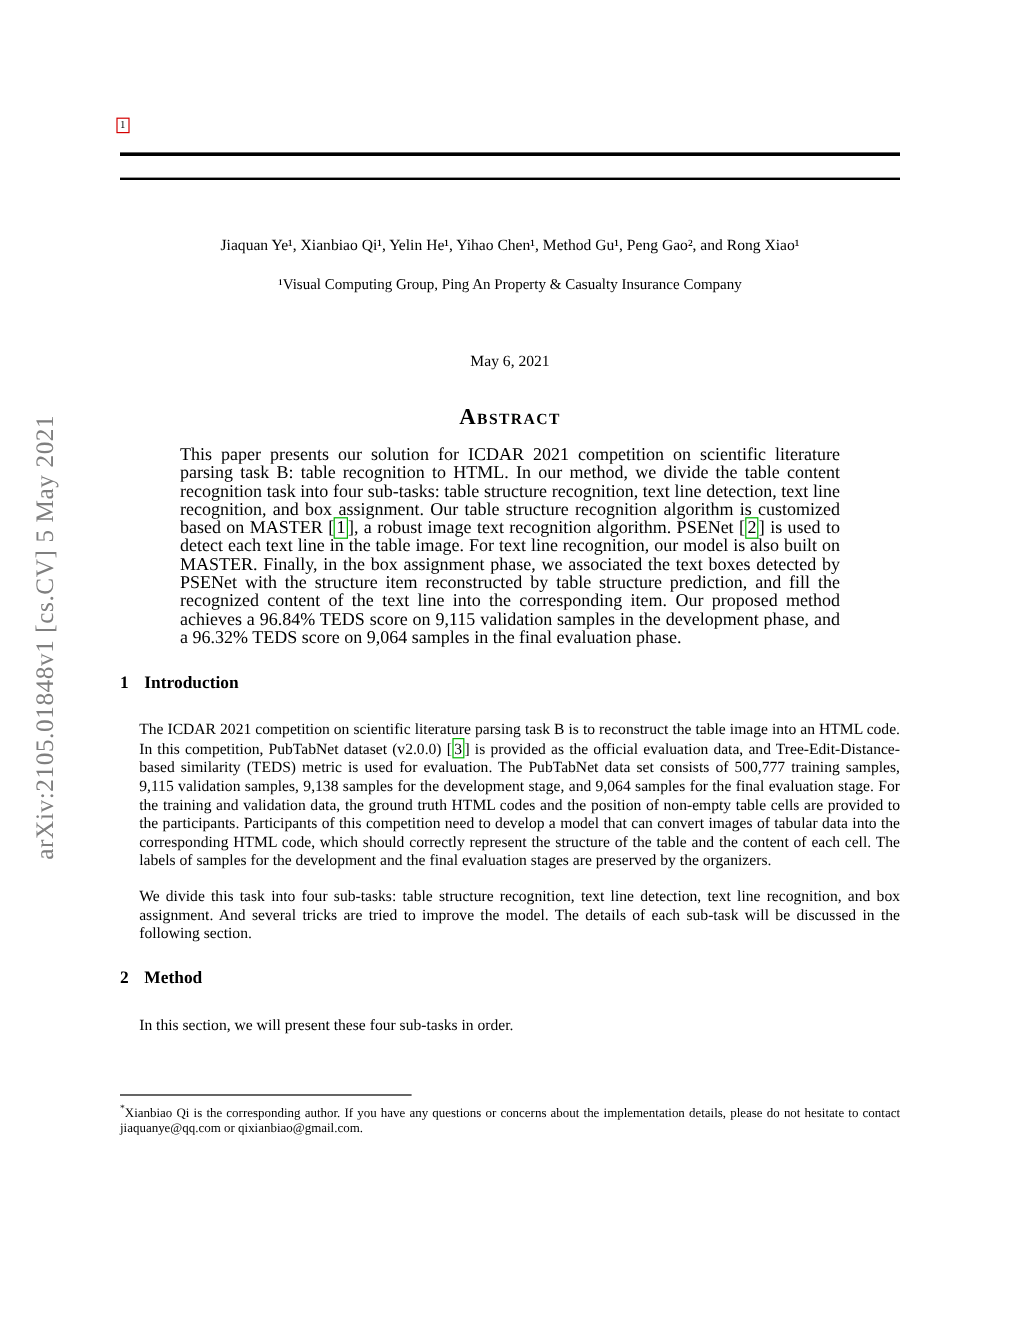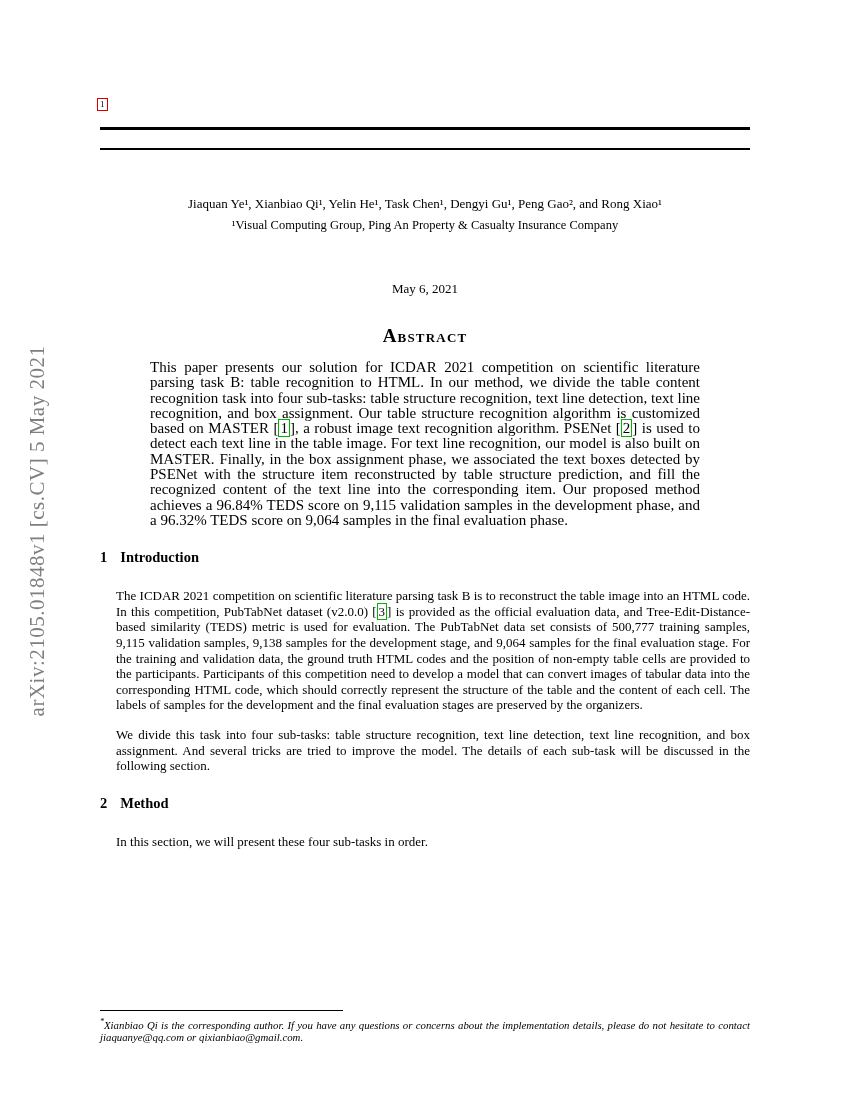--- a/index.html
+++ b/index.html
@@ -38,21 +38,21 @@
   .title-line {
     font-variant:small-caps;
     font-size:19.5px; line-height:28px;
     text-align:center; letter-spacing:0.3px;
   }
 
   .authors {
     margin-top:46px; text-align:center;
     font-size:13px; line-height:16px;
   }
-  .affils { margin-top:6px; text-align:center; }
+  .affils { margin-top:18px; text-align:center; }
   .affil-line { font-size:12.5px; line-height:15px; }
 
   .date-line { margin-top:48px; text-align:center; font-size:13px; line-height:16px; }
 
   .abstract-heading {
     margin-top:31px; text-align:center;
     font-variant:small-caps; font-weight:bold;
     font-size:19px; letter-spacing:1.2px; line-height:16px;
   }
   .abstract-body {
@@ -74,21 +74,21 @@
 
   .body-par {
     margin:14px 0 0 16px;
     font-size:13px; line-height:15.6px;
     text-align:justify;
   }
   .par-gap-large { margin-top:22px; }
   .sec-gap { margin-top:20px; }
 
   .footnote-area {
-    position:absolute; left:100px; top:1010px; width:650px;font-style:italic;
+    position:absolute; left:100px; top:912px; width:650px;
   }
   .footnote-rule { width:243px; height:1px; background:#000; }
   .footnote-text {
     margin-top:5px;
     font-size:10.8px; line-height:12.8px;
     text-align:justify;
   }
   .footnote-text sup { font-size:8px; }
 </style>
 </head>
@@ -100,21 +100,21 @@
 
   <div class="marker-box">1</div>
 
   <div class="content">
 
     <div class="hrule rule-top"></div>
 
 
     <div class="hrule rule-bottom"></div>
 
-    <div class="authors">Jiaquan Ye¹, Xianbiao Qi¹, Yelin He¹, Task Chen¹, Dengyi Gu¹, Peng Gao², and Rong Xiao¹</div>
+    <div class="authors">Jiaquan Ye¹, Xianbiao Qi¹, Yelin He¹, Yihao Chen¹, Method Gu¹, Peng Gao², and Rong Xiao¹</div>
 
     <div class="affils">
       <div class="affil-line">¹Visual Computing Group, Ping An Property &amp; Casualty Insurance Company</div>
     </div>
 
     <div class="date-line">May 6, 2021</div>
 
     <div class="abstract-heading">Abstract</div>
 
     <div class="abstract-body"><span>This paper presents our solution for ICDAR 2021 competition on scientific literature parsing task B: table recognition to HTML. In our method, we divide the table content recognition task into four sub-tasks: table structure recognition, text line detection, text line recognition, and box assignment. Our table structure recognition algorithm is customized based on MASTER [</span><span class="cite">1</span><span>], a robust image text recognition algorithm. PSENet [</span><span class="cite">2</span><span>] is used to detect each text line in the table image. For text line recognition, our model is also built on MASTER. Finally, in the box assignment phase, we associated the text boxes detected by PSENet with the structure item reconstructed by table structure prediction, and fill the recognized content of the text line into the corresponding item. Our proposed method achieves a 96.84% TEDS score on 9,115 validation samples in the development phase, and a 96.32% TEDS score on 9,064 samples in the final evaluation phase.</span></div>

